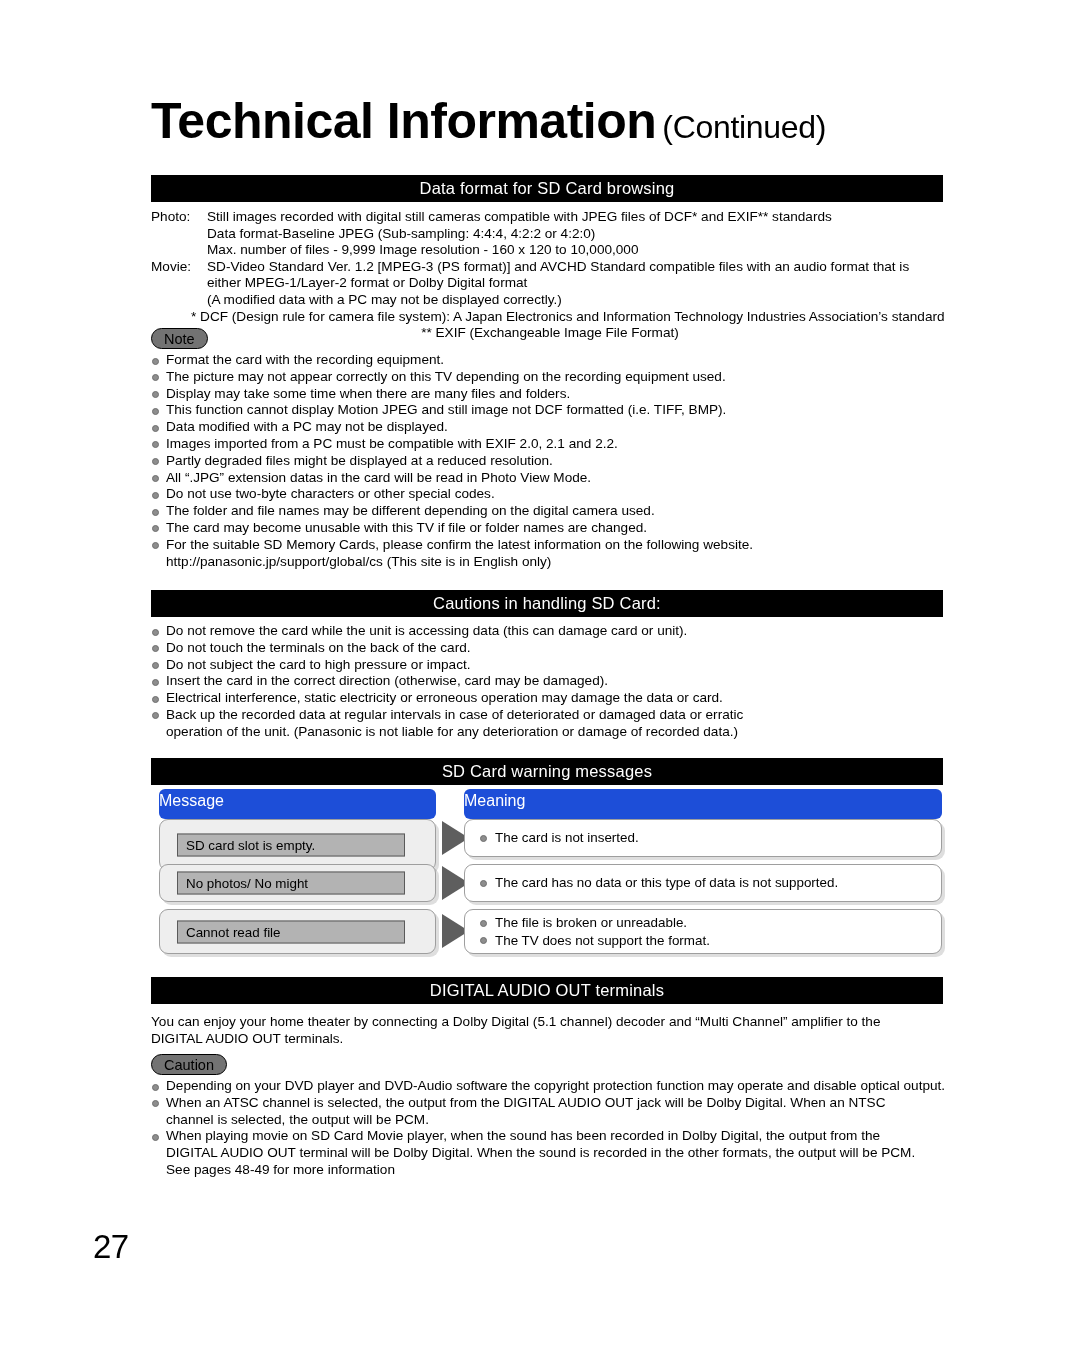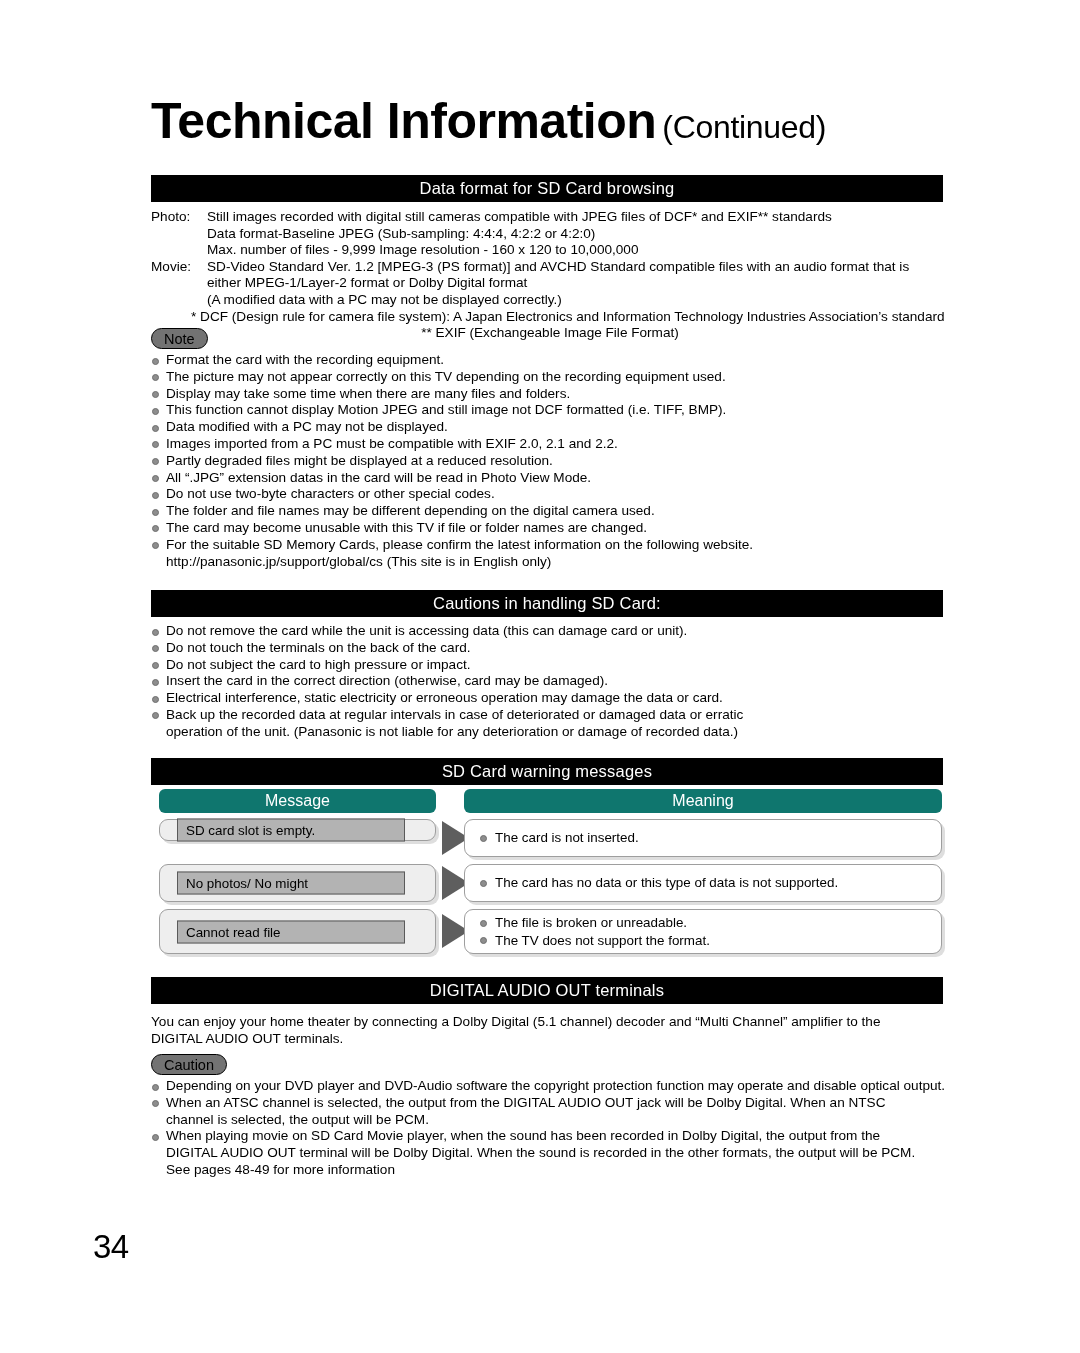--- a/index.html
+++ b/index.html
@@ -120,27 +120,26 @@
     padding-left: 0px;
   }
   .blist .bi .sub {
     display: block;
   }
 
   
   .tbl { position: absolute; left: 151px; width: 792px; }
   .hdr-msg, .hdr-mean {
     position: absolute;
-    height: 24px;
-    background: #0f766e;
+    height: 30px;
+    background: #1d4ed8;
     border-radius: 6px;
     color: #ffffff;
     font-size: 16px;
     line-height: 24px;
-    text-align: center;
   }
   .hdr-msg { left: 8px; width: 277px; }
   .hdr-mean { left: 313px; width: 478px; }
 
   .msgbox {
     position: absolute;
     left: 8px;
     width: 277px;
     background: #eeeeee;
     border: 1.4px solid #9e9e9e;
@@ -314,21 +313,21 @@
       <span class="sub">operation of the unit. (Panasonic is not liable for any deterioration or damage of recorded data.)</span>
     </div>
   </div>
 
   <div class="bar" style="top:758px;">SD Card warning messages</div>
 
   <div class="tbl" style="top:789px; height:170px;">
     <div class="hdr-msg" style="top:0;">Message</div>
     <div class="hdr-mean" style="top:0;">Meaning</div>
 
-    <div class="msgbox" style="top:30px; height:22px;">
+    <div class="msgbox" style="top:30px; height:52px;">
       <div class="inner">SD card slot is empty.</div>
     </div>
     <div class="arrow" style="top:32px; left:291px;"></div>
     <div class="meanbox" style="top:30px; height:38px;">
       <div class="mi">The card is not inserted.</div>
     </div>
 
     <div class="msgbox" style="top:75px; height:38px;">
       <div class="inner">No photos/ No might</div>
     </div>
@@ -364,15 +363,15 @@
       <span class="cont">When an ATSC channel is selected, the output from the DIGITAL AUDIO OUT jack will be Dolby Digital. When an NTSC</span>
       <span class="sub">channel is selected, the output will be PCM.</span>
     </div>
     <div class="bi">
       <span class="cont">When playing movie on SD Card Movie player, when the sound has been recorded in Dolby Digital, the output from the</span>
       <span class="sub">DIGITAL AUDIO OUT terminal will be Dolby Digital. When the sound is recorded in the other formats, the output will be PCM.</span>
       <span class="sub">See pages 48-49 for more information</span>
     </div>
   </div>
 
-  <div class="pageno">34</div>
+  <div class="pageno">27</div>
 
 </div>
 
 </body></html>

